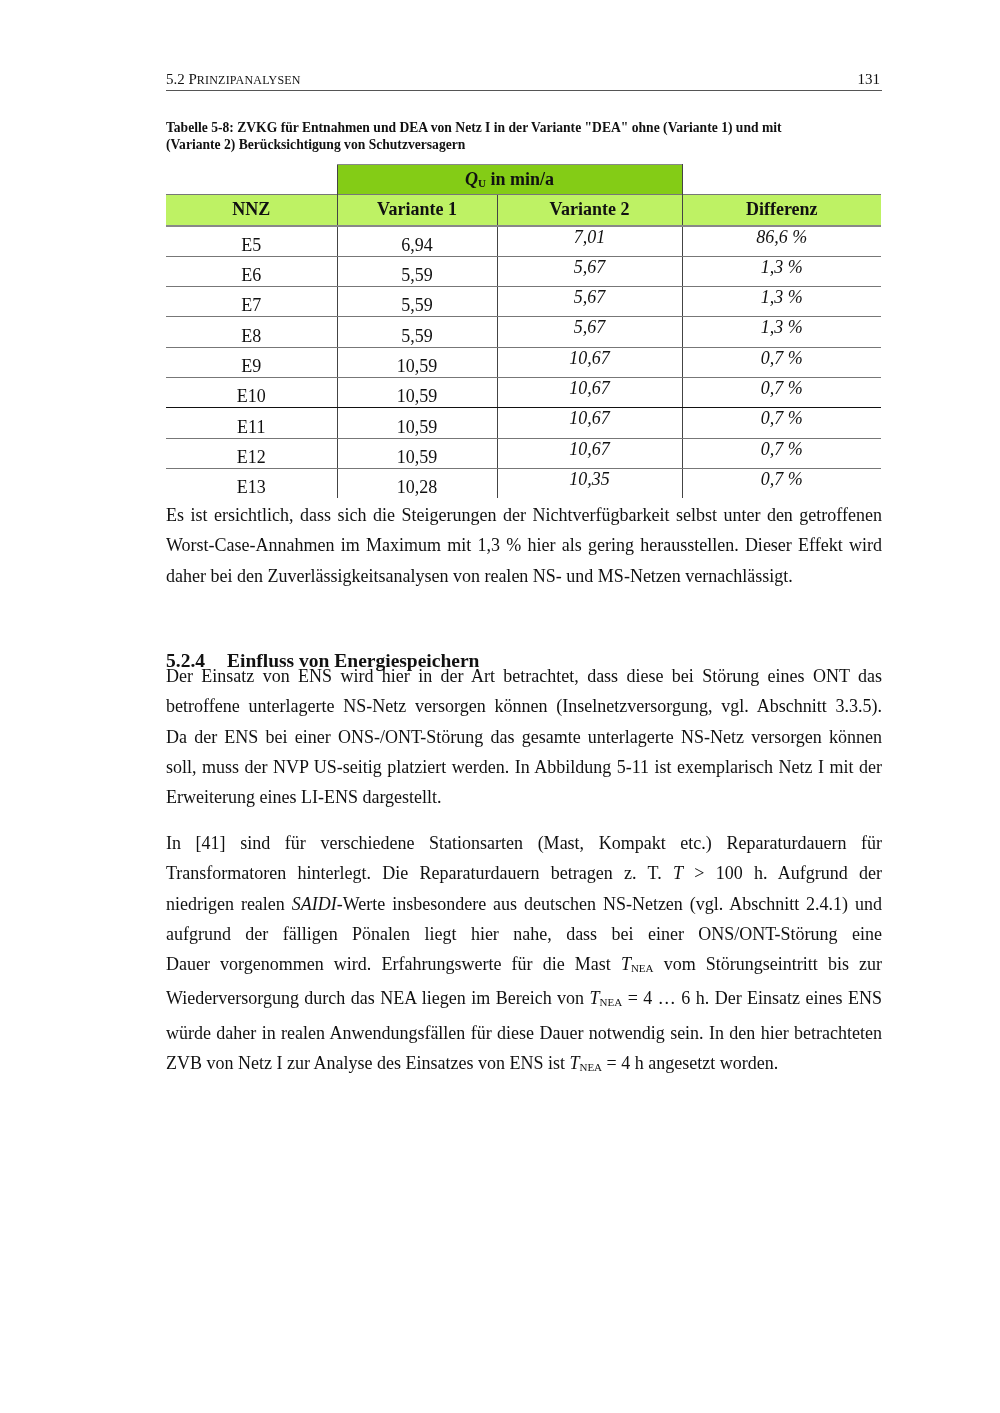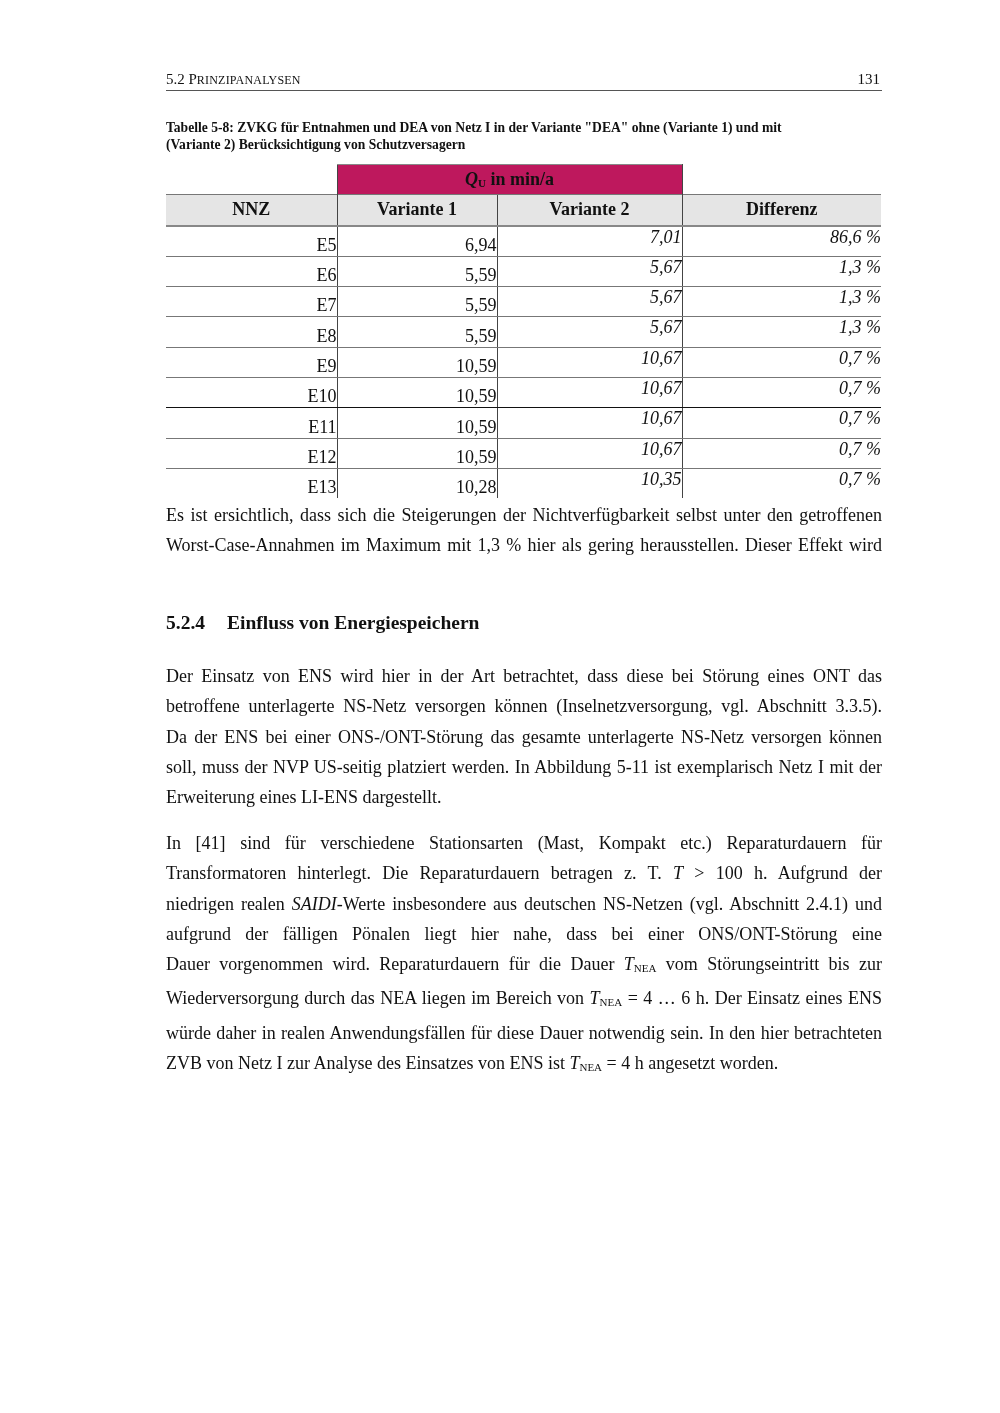--- a/index.html
+++ b/index.html
@@ -9,38 +9,38 @@
                  border-bottom: 1px solid #555; font-size: 15px; }
   .page-header .left { position: absolute; left: 0; top: 3px; }
   .page-header .left .sc { font-size: 12px; letter-spacing: 0.2px; }
   .page-header .right { position: absolute; right: 2px; top: 3px; }
   .caption { position: absolute; left: 166px; top: 119px; width: 716px; font-size: 13.6px;
              font-weight: bold; line-height: 17px; }
   table.data { position: absolute; left: 166px; top: 164px; width: 715px;
                border-collapse: collapse; font-size: 18px; }
   table.data td, table.data th { padding: 0; text-align: center; height: 29.3px; }
   table.data th { font-weight: bold; }
-  .super-row th.q { background: #be185d; border-left: 1px solid #444; border-right: 1px solid #444;
+  .super-row th.q { background: #84cc16; border-left: 1px solid #444; border-right: 1px solid #444;
                     border-top: 1px solid #888; }
   .super-row th.blank { background: transparent; }
-  .head-row th { background: #e5e5e5; border-top: 1.5px solid #777; border-bottom: 2px solid #888; }
+  .head-row th { background: #bef264; border-top: 1.5px solid #777; border-bottom: 2px solid #888; }
   .head-row th + th { border-left: 1px solid #444; }
-  table.data td { border-bottom: 1px solid #777; text-align: right; }
+  table.data td { border-bottom: 1px solid #777; }
   table.data td + td { border-left: 1px solid #444; }
   table.data tr.last td { border-bottom: none; }
   table.data tr.thick td { border-bottom: 1.5px solid #111; margin-top: 13px; }
   td.v2, td.diff { vertical-align: top; padding-top: 3px; font-style: italic; }
   td.v1, td.nnz { vertical-align: bottom; padding-bottom: 1px; }
   sub { font-size: 11px; vertical-align: -2px; font-style: normal; }
   .para { position: absolute; left: 166px; width: 716px; font-size: 18px; line-height: 30.3px;
           text-align: justify; }
   .para .line { display: block; text-align: justify; text-align-last: justify; white-space: nowrap; }
   .para .line.end { text-align-last: left; }
   .heading { position: absolute; left: 166px; top: 612px; font-size: 19.5px; font-weight: bold; }
-  .heading .num { display: inline-block; width: 61px; }
+  .heading .num { display: inline-block; width: 61px; margin-top: 38px; }
   i { font-style: italic; }
 </style>
 </head>
 <body>
 
 <div class="page-header">
   <span class="left"><span>5.2</span> <span>P</span><span class="sc">RINZIPANALYSEN</span></span>
   <span class="right">131</span>
 </div>
 
@@ -121,36 +121,37 @@
         <td class="v1">10,28</td>
         <td class="v2">10,35</td>
         <td class="diff">0,7 %</td>
   </tr>
 </tbody>
   </table>
 
 <div class="para" style="top:500px">
   <span class="line">Es ist ersichtlich, dass sich die Steigerungen der Nichtverfügbarkeit selbst unter den getroffenen</span>
   <span class="line">Worst-Case-Annahmen im Maximum mit 1,3 % hier als gering herausstellen. Dieser Effekt wird</span>
+  <span class="line end">daher bei den Zuverlässigkeitsanalysen von realen NS- und MS-Netzen vernachlässigt.</span>
 </div>
 
 <div class="heading">
   <span class="num">5.2.4</span><span>Einfluss von Energiespeichern</span>
 </div>
 
 <div class="para" style="top:661px">
   <span class="line">Der Einsatz von ENS wird hier in der Art betrachtet, dass diese bei Störung eines ONT das</span>
   <span class="line">betroffene unterlagerte NS-Netz versorgen können (Inselnetzversorgung, vgl. Abschnitt 3.3.5).</span>
   <span class="line">Da der ENS bei einer ONS-/ONT-Störung das gesamte unterlagerte NS-Netz versorgen können</span>
   <span class="line">soll, muss der NVP US-seitig platziert werden. In Abbildung 5-11 ist exemplarisch Netz I mit der</span>
   <span class="line end">Erweiterung eines LI-ENS dargestellt.</span>
 </div>
 
 <div class="para" style="top:828px">
   <span class="line">In [41] sind für verschiedene Stationsarten (Mast, Kompakt etc.) Reparaturdauern für</span>
   <span class="line"><span>Transformatoren hinterlegt. Die Reparaturdauern betragen z. T. </span><i>T</i><span> &gt; 100 h. Aufgrund der</span></span>
   <span class="line"><span>niedrigen realen </span><i>SAIDI</i><span>-Werte insbesondere aus deutschen NS-Netzen (vgl. Abschnitt 2.4.1) und</span></span>
   <span class="line">aufgrund der fälligen Pönalen liegt hier nahe, dass bei einer ONS/ONT-Störung eine</span>
-  <span class="line"><span>Dauer vorgenommen wird. Reparaturdauern für die Dauer </span><i>T</i><sub>NEA</sub><span> vom Störungseintritt bis zur</span></span>
+  <span class="line"><span>Dauer vorgenommen wird. Erfahrungswerte für die Mast </span><i>T</i><sub>NEA</sub><span> vom Störungseintritt bis zur</span></span>
   <span class="line"><span>Wiederversorgung durch das NEA liegen im Bereich von </span><i>T</i><sub>NEA</sub><span> = 4 … 6 h. Der Einsatz eines ENS</span></span>
   <span class="line">würde daher in realen Anwendungsfällen für diese Dauer notwendig sein. In den hier betrachteten</span>
   <span class="line end"><span>ZVB von Netz I zur Analyse des Einsatzes von ENS ist </span><i>T</i><sub>NEA</sub><span> = 4 h angesetzt worden.</span></span>
 </div>
 
 </body></html>

